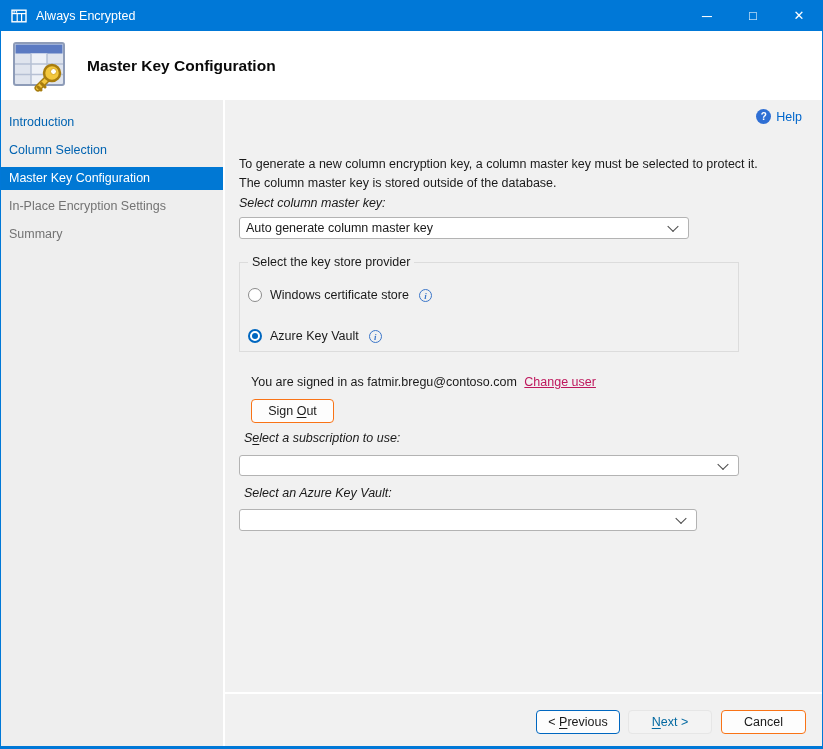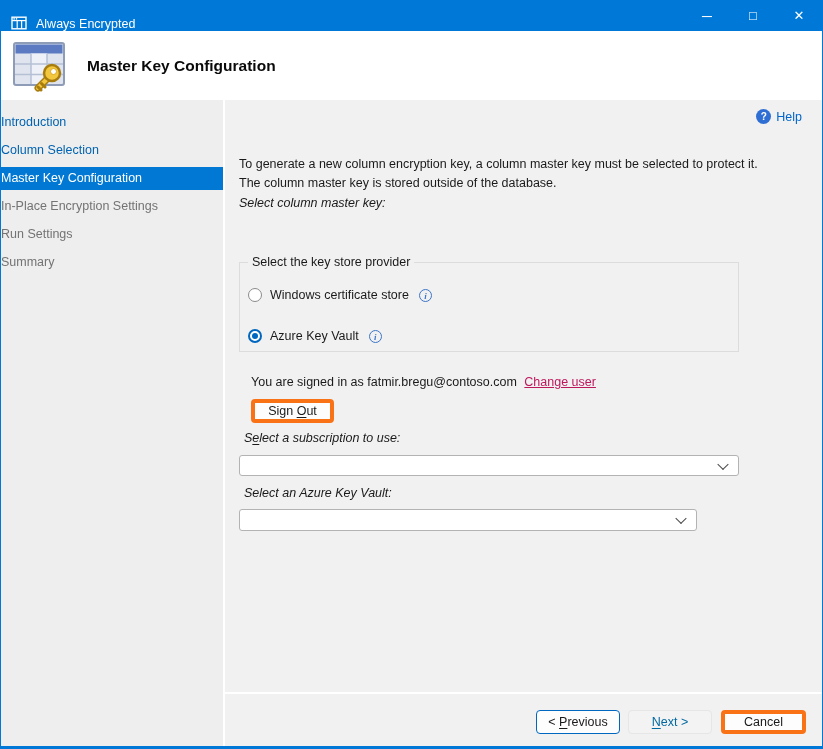--- a/index.html
+++ b/index.html
@@ -4,37 +4,37 @@
 <style>
   * { margin:0; padding:0; box-sizing:border-box; }
   html,body { width:823px; height:749px; }
   body { font-family:"Liberation Sans", sans-serif; font-size:12.5px; color:#1a1a1a; }
 
   .window { position:relative; width:823px; height:749px;
     border-left:1px solid #0078D7; border-right:1px solid #0078D7; border-bottom:3px solid #0078D7;
     background:#f1f1f1; overflow:hidden; }
 
   
-  .titlebar { height:31px; background:#0078D7; display:flex; align-items:flex-end; color:#fff; }
+  .titlebar { height:31px; background:#0078D7; display:flex; align-items:center; color:#fff; }
   .title-icon { margin-left:10px; width:16px; height:16px; display:inline-flex; }
   .title-text { margin-left:9px; font-size:12.5px; }
   .win-controls { margin-left:auto; display:flex; height:100%; }
   .win-btn { width:46px; height:100%; display:flex; align-items:center; justify-content:center;
     color:#fff; font-size:13px; cursor:default; }
   .win-btn.min  { font-size:14px; }
 
   
   .header { height:69px; background:#ffffff; display:flex; align-items:center; }
   .header-icon { margin-left:8px; width:62px; height:56px; display:inline-flex; align-items:center; justify-content:center; }
   .page-title { margin-left:16px; font-size:15.5px; font-weight:bold; color:#0a0a0a; }
 
   
   .bodyrow { display:flex; height:646px; }
   .sidebar { width:224px; background:#eeeeee; border-right:2px solid #ffffff; padding-top:8px; }
-  .side-item { height:28px; display:flex; align-items:center; padding-left:0; cursor:default; }
+  .side-item { height:28px; display:flex; align-items:center; padding-left:8px; cursor:default; }
   .side-item.visited { color:#0063B1; }
   .side-item.upcoming { color:#737373; }
   .side-item.selected { background:#0078D4; color:#ffffff; height:23px; margin:2.5px 0; }
 
   .content { position:relative; flex:1; background:#f1f1f1; }
 
   .help { position:absolute; top:9px; right:20px; display:flex; align-items:center; gap:5px;
     color:#0066CC; cursor:pointer; text-decoration:none; }
   .help-icon { width:15px; height:15px; border-radius:50%; background:#2f6fd4; color:#fff;
     font-size:10px; font-weight:bold; display:inline-flex; align-items:center; justify-content:center; }
@@ -67,21 +67,21 @@
     border-radius:50%; background:#0067C0; }
   .radio-label { cursor:default; }
   .info-icon { width:13px; height:13px; border:1px solid #3b76c9; border-radius:50%;
     color:#3b76c9; font:italic bold 9px "Liberation Serif", serif;
     display:inline-flex; align-items:center; justify-content:center; margin-left:2px; cursor:pointer; }
 
   .signedin { position:absolute; left:26px; top:275px; white-space:nowrap; }
   .change-user { color:#be185d; text-decoration:underline; cursor:pointer; margin-left:4px; }
 
   .btn { font-family:"Liberation Sans", sans-serif; font-size:12.5px; color:#1a1a1a;
-    background:#fdfdfd; border:4px solid #f97316; border-radius:4px; cursor:pointer; }
+    background:#fdfdfd; border:1px solid #f97316; border-radius:4px; cursor:pointer; }
   u { text-underline-offset:2px; }
   .signout { position:absolute; left:26px; top:299px; width:83px; height:24px; }
 
   .footer-sep { position:absolute; left:0; right:0; top:592px; height:2px; background:#ffffff; }
   .btn-prev   { position:absolute; left:311px; top:610px; width:84px; height:24px; border:1px solid #0067C0; }
   .btn-next   { position:absolute; left:403px; top:610px; width:84px; height:24px;
     background:#f3f3f3; border:1px solid #e6e6e6; color:#0369a1; cursor:default; }
   .btn-cancel { position:absolute; left:496px; top:610px; width:85px; height:24px; }
 </style>
 </head>
@@ -127,34 +127,37 @@
     </span>
     <span class="page-title">Master Key Configuration</span>
   </div>
 
   <div class="bodyrow">
     <div class="sidebar">
       <div class="side-item visited">Introduction</div>
       <div class="side-item visited">Column Selection</div>
       <div class="side-item selected">Master Key Configuration</div>
       <div class="side-item upcoming">In-Place Encryption Settings</div>
-      <div class="side-item upcoming">Run Settings</div>
       <div class="side-item upcoming">Summary</div>
     </div>
 
     <div class="content">
 
       <a class="help">
         <span class="help-icon">?</span>
         <span>Help</span>
       </a>
 
       <p class="intro">To generate a new column encryption key, a column master key must be selected to protect it.  The column master key is stored outside of the database.</p>
 
       <span class="field-label lbl-cmk">Select column master key:</span>
+      <div class="combo combo-cmk">
+        <span>Auto generate column master key</span>
+        <span class="chev"></span>
+      </div>
 
       <div class="groupbox">
         <span class="legend">Select the key store provider</span>
         <div class="radio-row row-0">
           <span class="radio false"></span>
           <span class="radio-label">Windows certificate store</span>
           <span class="info-icon">i</span>
         </div>
         <div class="radio-row row-1">
           <span class="radio true"></span>

